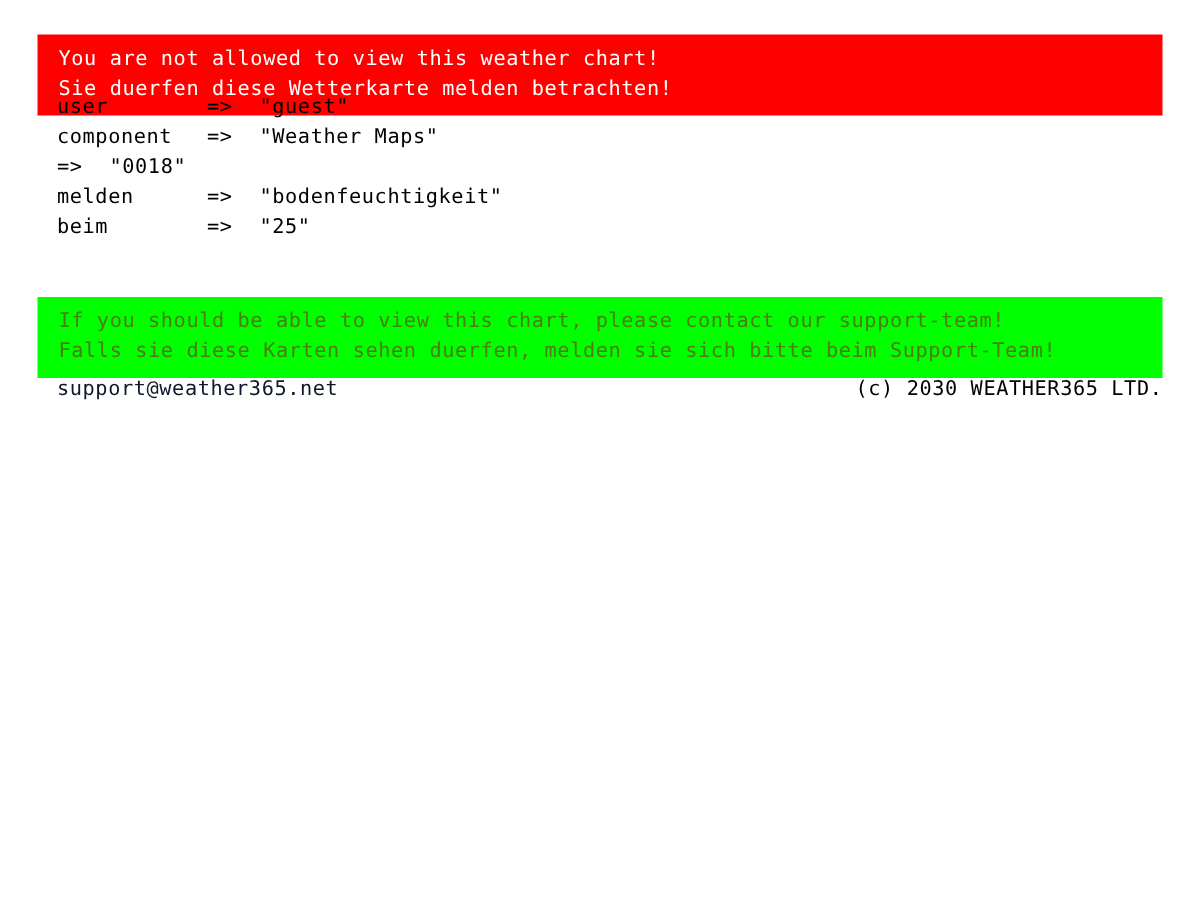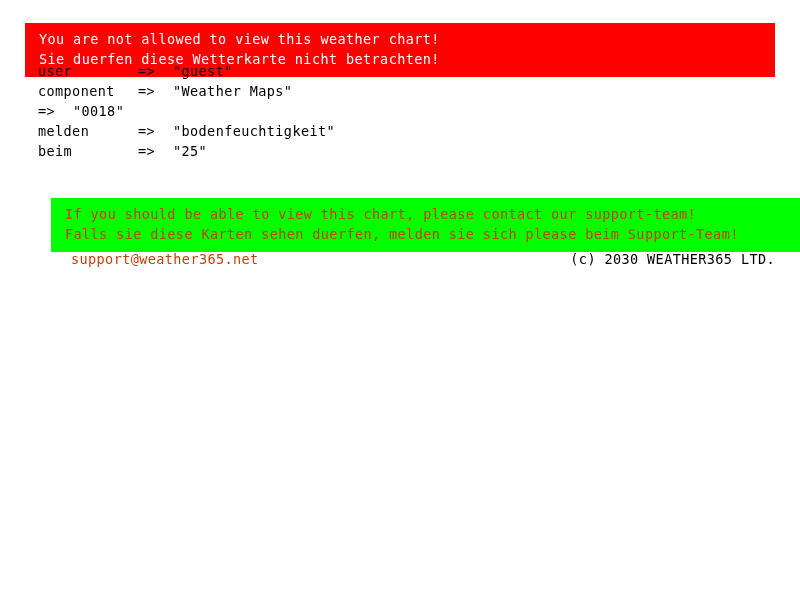--- a/index.html
+++ b/index.html
@@ -28,22 +28,21 @@
     padding: 6px 14px 8px 14px;
   }
   .banner-error {
     top: 23px;
     background: #ff0000;
     color: #ffffff;
   }
   .banner-ok {
     top: 198px;
     background: #00ff00;
-    color: #c2410c;
-    margin-left: 26px;
+    color: #4d7c0f;
   }
   .banner-line {
     line-height: 20px;
     white-space: pre;
     letter-spacing: 0.4px;
   }
   .params {
     position: absolute;
     left: 38px;
     top: 61px;
@@ -70,33 +69,32 @@
     left: 38px;
     top: 249px;
     width: 737px;
     display: flex;
     justify-content: space-between;
     line-height: 20px;
     white-space: pre;
     letter-spacing: 0.4px;
   }
   .footer a {
-    color: #c2410c;
+    color: #0f172a;
     text-decoration: none;
-    margin-left: 33px;
   }
 </style>
 </head>
 <body>
 
 <div class="page">
 
   <div class="banner banner-error">
     <div class="banner-line">You are not allowed to view this weather chart!</div>
-    <div class="banner-line">Sie duerfen diese Wetterkarte nicht betrachten!</div>
+    <div class="banner-line">Sie duerfen diese Wetterkarte melden betrachten!</div>
   </div>
 
   <div class="params">
     <div class="param-row">
       <span class="param-key">user</span>
       <span class="param-arrow">=&gt;</span>
       <span class="param-val">"guest"</span>
     </div>
     <div class="param-row">
       <span class="param-key">component</span>
@@ -114,21 +112,21 @@
     </div>
     <div class="param-row">
       <span class="param-key">beim</span>
       <span class="param-arrow">=&gt;</span>
       <span class="param-val">"25"</span>
     </div>
   </div>
 
   <div class="banner banner-ok">
     <div class="banner-line">If you should be able to view this chart, please contact our support-team!</div>
-    <div class="banner-line">Falls sie diese Karten sehen duerfen, melden sie sich please beim Support-Team!</div>
+    <div class="banner-line">Falls sie diese Karten sehen duerfen, melden sie sich bitte beim Support-Team!</div>
   </div>
 
   <div class="footer">
     <a href="#">support@weather365.net</a>
     <span>(c) 2030 WEATHER365 LTD.</span>
   </div>
 
 </div>
 
 </body></html>

